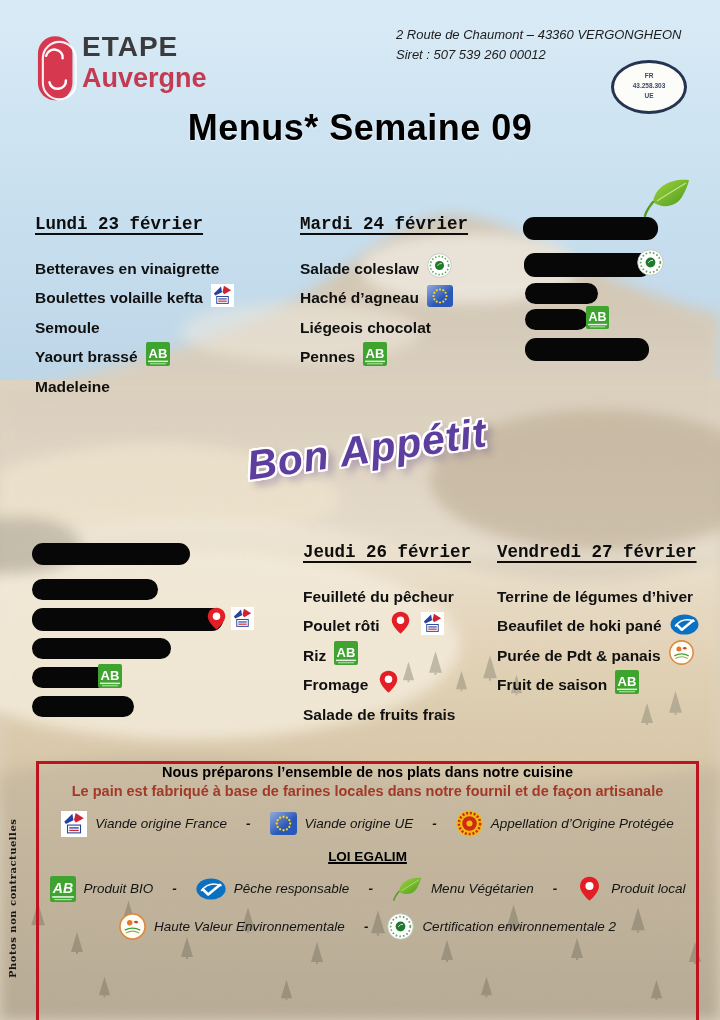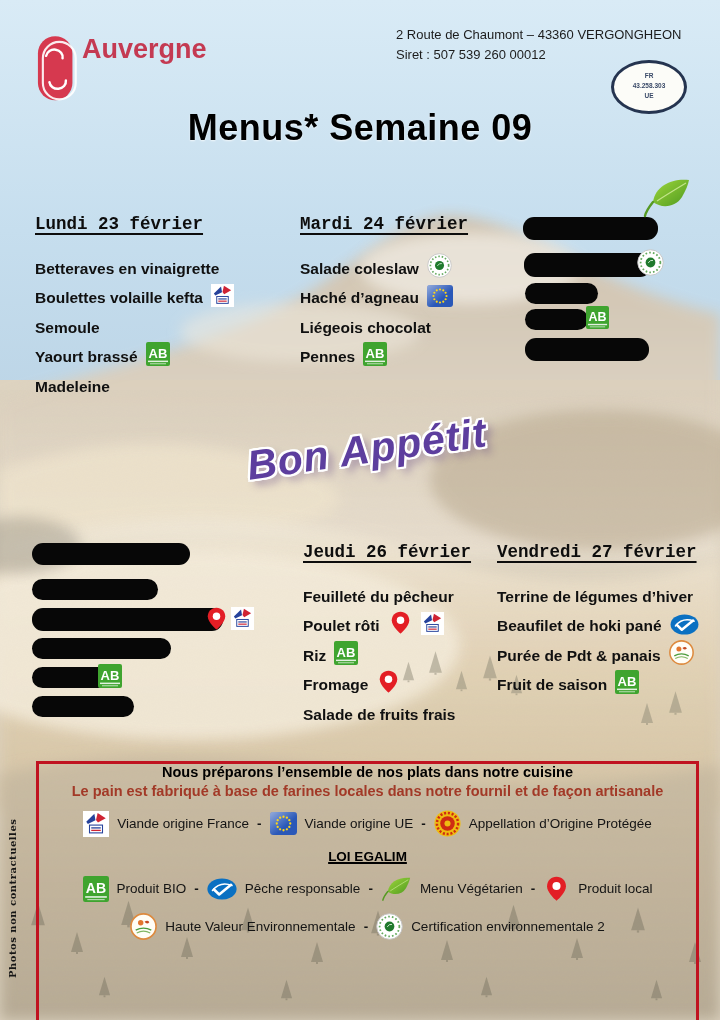--- a/index.html
+++ b/index.html
@@ -6,21 +6,21 @@
   .page{position:relative;width:720px;height:1020px;overflow:hidden;margin:0 auto;
         font-family:"Liberation Sans",sans-serif;background:#c6dcec;}
   .bg{position:absolute;left:0;top:0;z-index:0;}
   .layer{position:absolute;z-index:2;}
 
   
   .logo-mark{position:absolute;left:33px;top:30px;}
   .logo-text{position:absolute;left:82px;top:32px;line-height:1.05;}
   .logo-l1{font-size:28px;font-weight:bold;color:#3b3b3d;letter-spacing:1px;}
   .logo-l2{font-size:27px;font-weight:600;color:#c43a52;margin-top:3px;}
-  .address{position:absolute;left:396px;top:25px;font-size:13px;color:#1c1c1c;line-height:1.55;}
+  .address{position:absolute;left:396px;top:25px;font-size:13px;color:#1c1c1c;line-height:1.55;font-style:italic;}
   .stamp{position:absolute;left:611px;top:60px;width:76px;height:54px;border:3px solid #253450;
          border-radius:50%;background:#fcfcf8;box-sizing:border-box;text-align:center;
          font-size:6.5px;font-weight:bold;color:#3a4a68;line-height:1.5;padding-top:8px;}
 
   .title{position:absolute;left:0;right:0;top:107px;text-align:center;font-size:36px;
          font-weight:bold;color:#000000;letter-spacing:.5px;
          text-shadow:0 1px 2px rgba(255,255,255,.75);}
 
   
   .menu-col{position:absolute;}
@@ -42,22 +42,22 @@
        text-shadow:2px 2px 0 #fff,-2px -2px 0 #fff,2px -2px 0 #fff,-2px 2px 0 #fff,
                    0 2px 0 #fff,0 -2px 0 #fff,2px 0 0 #fff,-2px 0 0 #fff,
                    5px 6px 8px rgba(70,40,120,.45);}
 
   
   .legend{position:absolute;left:36px;top:761px;width:663px;height:274px;box-sizing:border-box;
           border:3px solid #c01320;display:flex;flex-direction:column;align-items:center;
           padding-top:0;z-index:2;}
   .lg1{font-size:14.5px;font-weight:bold;color:#000;}
   .lg2{font-size:14.5px;font-weight:bold;color:#a23927;margin-top:3px;}
-  .lrow{display:flex;align-items:center;justify-content:center;gap:3px;margin-top:11px;
-        font-size:13.5px;color:#141414;}
+  .lrow{display:flex;align-items:center;justify-content:center;gap:14px;margin-top:11px;
+        font-size:13.5px;color:#141414;font-style:italic;}
   .lpair{display:flex;align-items:center;gap:8px;}
   .sep{margin:0 5px;font-weight:bold;}
   .loi{font-size:13.5px;font-weight:bold;color:#000;text-decoration:underline;
        text-decoration-thickness:2px;margin-top:12px;}
   .footnote{font-size:15px;font-weight:bold;font-style:italic;color:#0d0d0d;margin-top:14px;}
 
   .photos-note{position:absolute;left:7px;top:812px;height:172px;width:17px;z-index:2;
                writing-mode:vertical-rl;transform:rotate(180deg);text-align:center;
                font-family:"DejaVu Serif",serif;font-size:10px;font-weight:bold;color:#161616;
                letter-spacing:.5px;}
@@ -229,20 +229,21 @@
     <rect y="390" width="720" height="630" filter="url(#grain)" opacity=".16"></rect>
   </svg>
 
   <svg class="logo-mark layer" width="46" height="78" viewBox="0 0 56 84">
     <rect x="6" y="2" width="42" height="78" rx="21" fill="#d6394f"></rect>
     <rect x="12" y="9" width="40" height="70" rx="20" fill="none" stroke="#fff" stroke-width="2.6" opacity=".9"></rect>
     <path d="M16,26 a10,9 0 1 1 20,3" fill="none" stroke="#fff" stroke-width="3" stroke-linecap="round"></path>
     <path d="M20,58 a10,9 0 1 0 20,-2" fill="none" stroke="#fff" stroke-width="3" stroke-linecap="round"></path>
   </svg>
   <div class="logo-text layer">
+    <div class="logo-l1">ETAPE</div>
     <div class="logo-l2">Auvergne</div>
   </div>
   <div class="address layer">
     <div>2 Route de Chaumont – 43360 VERGONGHEON</div>
     <div>Siret : 507 539 260 00012</div>
   </div>
   <div class="stamp layer">
     <div>FR</div>
     <div>43.258.303</div>
     <div>UE</div>

